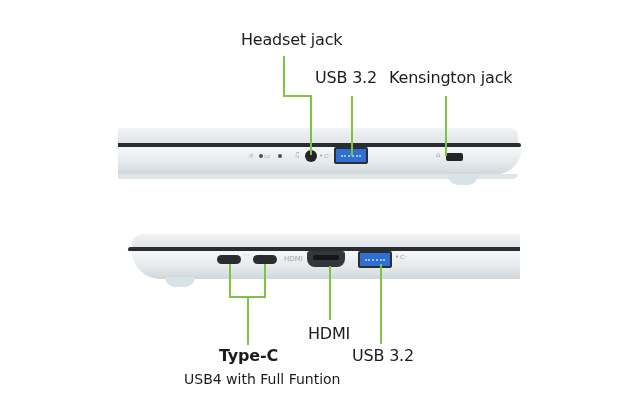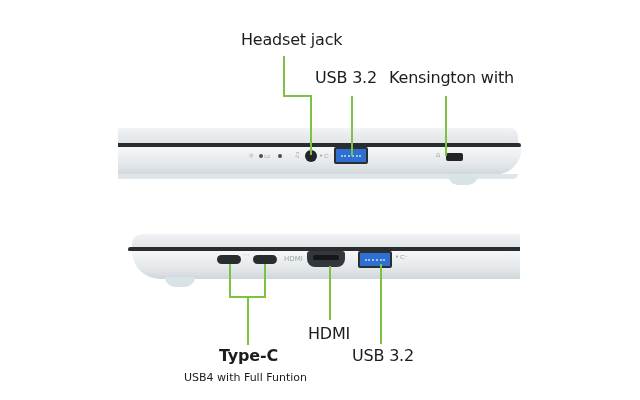--- a/index.html
+++ b/index.html
@@ -1,19 +1,19 @@
 <!DOCTYPE html>
 <html><head>
 <meta charset="utf-8">
 <style>
   html, body { margin:0; padding:0; }
   body { width:640px; height:400px; background:#ffffff; position:relative; overflow:hidden;
          font-family:"DejaVu Sans", sans-serif; color:#1a1a1a; }
   .label { position:absolute; font-size:16px; color:#1c1c1c; white-space:nowrap; letter-spacing:-0.2px; }
-  .sublabel { position:absolute; font-size:11px; color:#1c1c1c; white-space:nowrap; }
+  .sublabel { position:absolute; font-size:14px; color:#1c1c1c; white-space:nowrap; }
   .gline { position:absolute; background:#7dc242; }
   
   .lid-top { position:absolute; left:118px; top:128px; width:400px; height:16px;
              background:linear-gradient(#f1f3f5,#dfe3e6); border-radius:0 8px 0 0; }
   .seam-top { position:absolute; left:118px; top:143px; width:403px; height:4px; background:#2a2d30; border-radius:0 6px 4px 0; }
   .base-top { position:absolute; left:118px; top:147px; width:404px; height:28px;
               background:linear-gradient(#f6f7f8,#e4e8ea 60%,#cfd6da); border-radius:0 0 40px 0; }
   .base-shadow-top { position:absolute; left:118px; top:174px; width:400px; height:5px; background:#dfe6e9; border-radius:0 0 30px 0;}
   .foot-top { position:absolute; left:448px; top:175px; width:30px; height:10px; background:#d8e3e7; border-radius:0 0 14px 14px; }
   
@@ -57,21 +57,21 @@
 </div>
 
 <span class="label" style="left:241px;top:30px;">Headset jack</span>
 <div class="gline" style="left:283px;top:56px;width:2px;height:40px;"></div>
 <div class="gline" style="left:283px;top:95px;width:29px;height:2px;"></div>
 <div class="gline" style="left:310px;top:95px;width:2px;height:60px;"></div>
 
 <span class="label" style="left:315px;top:68px;">USB 3.2</span>
 <div class="gline" style="left:351px;top:96px;width:2px;height:60px;"></div>
 
-<span class="label" style="left:389px;top:68px;">Kensington with</span>
+<span class="label" style="left:389px;top:68px;">Kensington jack</span>
 <div class="gline" style="left:445px;top:96px;width:2px;height:60px;"></div>
 
 <div>
   <div class="lid-bot"></div>
   <div class="seam-bot"></div>
   <div class="base-bot"></div>
   <div class="foot-bot"></div>
 
   <div class="usbc" style="left:217px;top:255px;"></div>
   <span class="tiny" style="left:243px;top:251px;">⋯</span>

